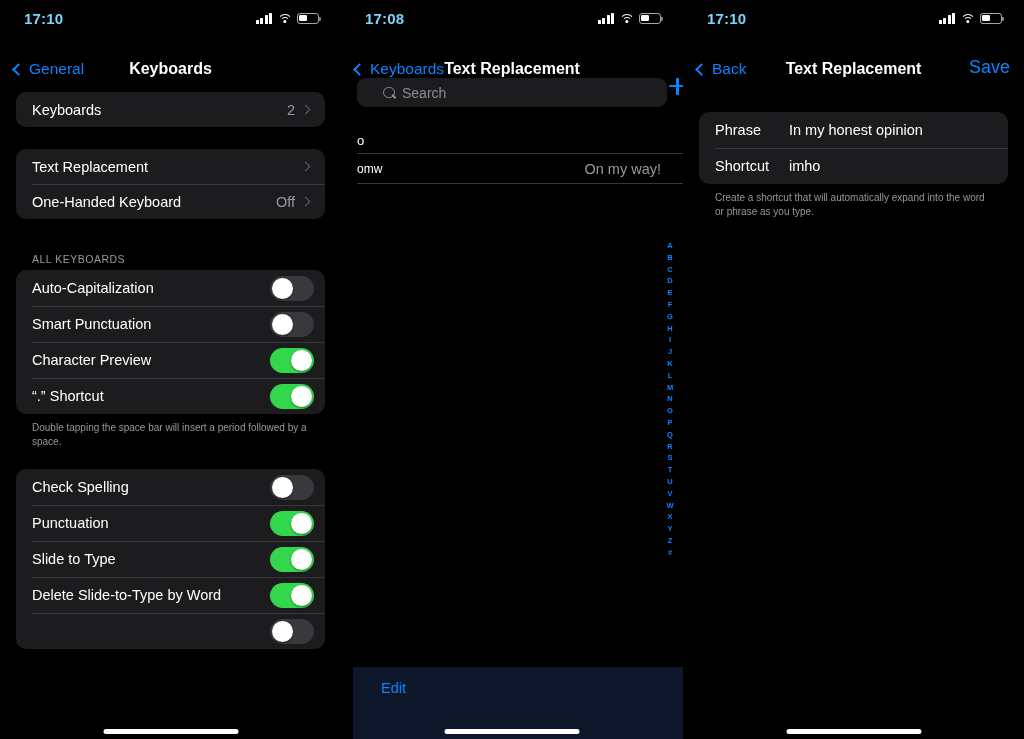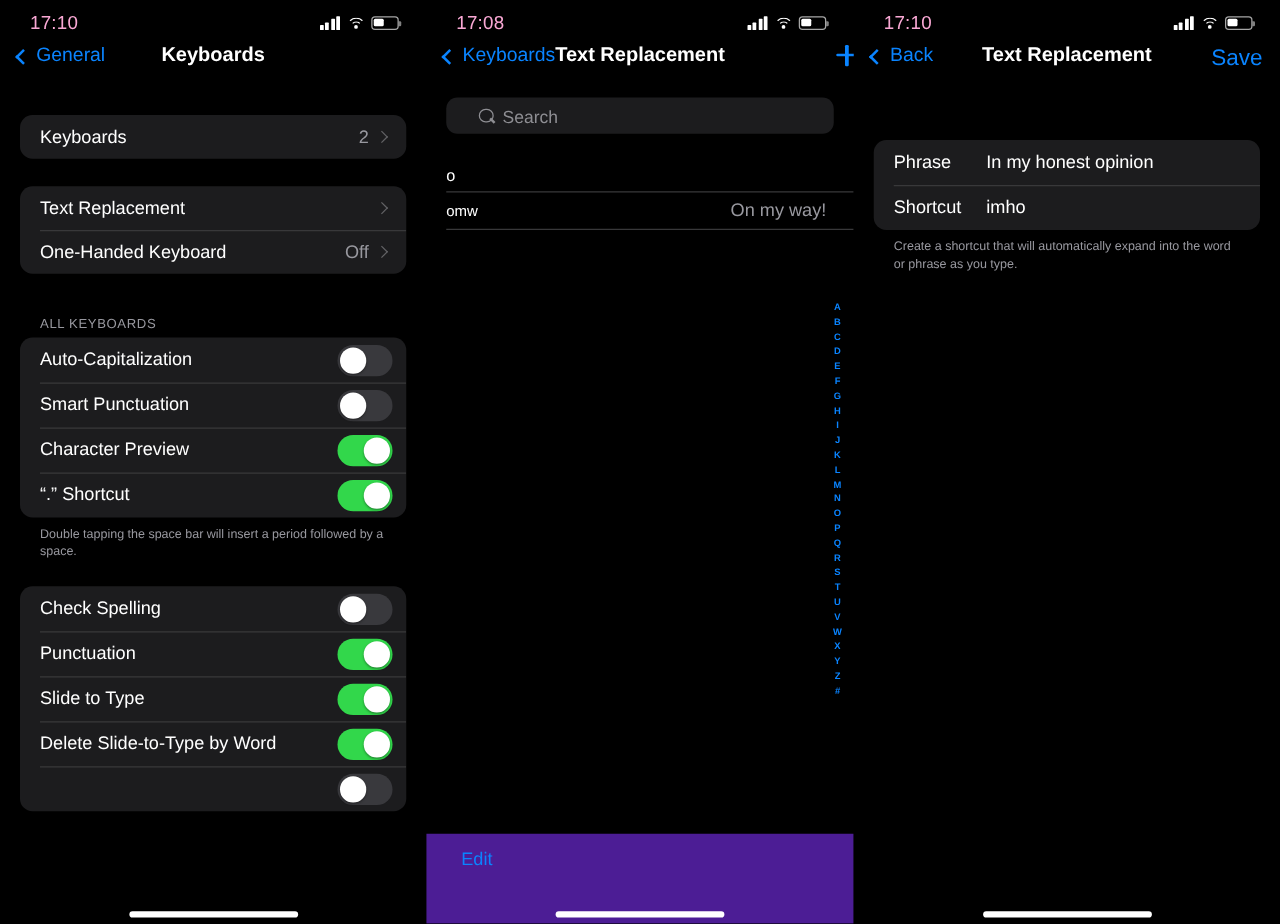--- a/index.html
+++ b/index.html
@@ -14,21 +14,21 @@
   .panel { position:relative; height:739px; background:#000; overflow:hidden; flex:0 0 auto; }
   .p1 { width:341px; }
   .p2 { width:342px; }
   .p3 { width:341px; }
 
   
   .statusbar {
     height:36px; display:flex; align-items:center;
     justify-content:space-between; padding:0 22px 0 24px;
   }
-  .sb-time { color:#f9a8d4; font-size:15px; font-weight:normal; letter-spacing:.2px;text-align:right; }
+  .sb-time { color:#7dd3fc; font-size:15px; font-weight:bold; letter-spacing:.2px;text-align:right; }
   .sb-right { display:flex; align-items:center; gap:5px; }
   .bars { display:flex; align-items:flex-end; gap:1.5px; height:11px; }
   .bars i { display:block; width:3px; background:#fff; border-radius:.5px; }
   .bars i:nth-child(1){ height:4px; }
   .bars i:nth-child(2){ height:6px; }
   .bars i:nth-child(3){ height:8.5px; }
   .bars i:nth-child(4){ height:11px; }
   .wifi { position:relative; width:15px; height:11px; }
   .wifi span { position:absolute; left:50%; transform:translateX(-50%);
     border:1.6px solid #fff; border-bottom-color:transparent;
@@ -37,21 +37,21 @@
   .wifi span:nth-child(2){ width:9px; height:9px; top:4px; }
   .wifi span:nth-child(3){ width:3.4px; height:3.4px; top:7.2px;
     background:#fff; border:none; border-radius:50%; }
   .batt { position:relative; width:22px; height:11px; border:1.2px solid rgba(255,255,255,.65);
     border-radius:3px; padding:1.3px; }
   .batt .fill { height:100%; background:#fff; border-radius:1.2px; }
   .batt::after { content:""; position:absolute; right:-3px; top:3.4px; width:1.6px; height:4px;
     background:rgba(255,255,255,.5); border-radius:0 1px 1px 0; }
 
   
-  .navbar { position:relative; height:42px; display:flex; align-items:flex-start; padding:0 14px; }
+  .navbar { position:relative; height:42px; display:flex; align-items:flex-end; padding:0 14px; }
   .nav-back { display:flex; align-items:center; gap:5px; color:#0a84ff;
     font-size:15.5px; cursor:pointer; z-index:2; }
   .chev-l { width:9px; height:9px; border-left:2.2px solid #0a84ff;
     border-bottom:2.2px solid #0a84ff; transform:rotate(45deg); margin-right:1px; }
   .nav-title { position:absolute; left:0; right:0; text-align:center;
     color:#fff; font-size:16px; font-weight:bold; pointer-events:none; }
   .nav-right { margin-left:auto; color:#0a84ff; font-size:18px; cursor:pointer; z-index:2; }
   .plus { position:relative; width:17px; height:17px; }
   .plus::before,.plus::after { content:""; position:absolute; background:#0a84ff; border-radius:1px; }
   .plus::before { left:0; top:7.2px; width:17px; height:2.2px; }
@@ -106,22 +106,22 @@
     height:1px; background:#38383a; }
   .plain-row .sc { color:#fff; font-size:12px; flex:1; }
   .plain-row .ph2 { color:#98989f; font-size:14.5px; }
 
   
   .indexbar { position:absolute; right:3px; top:240px; width:20px;
     display:flex; flex-direction:column; align-items:center; cursor:pointer; }
   .indexbar span { color:#0a84ff; font-size:7.5px; line-height:11.8px; font-weight:bold; }
 
   
-  .toolbar { position:absolute; left:0; right:0; bottom:0; height:72px;
-    background:#4c1d95; padding:12px 0 0 28px; }
+  .toolbar { position:absolute; left:12px; right:0; bottom:0; height:72px;
+    background:#0f172a; padding:12px 0 0 28px; }
   .toolbar .edit { color:#0a84ff; font-size:14.5px; cursor:pointer; display:inline-block; }
 
   
   .home-ind { position:absolute; bottom:5px; left:50%; transform:translateX(-50%);
     width:135px; height:5px; background:#fff; border-radius:3px; }
 
   .content { padding-top:14px; }
   .gap-lg { height:22px; }
 </style>
 </head>

